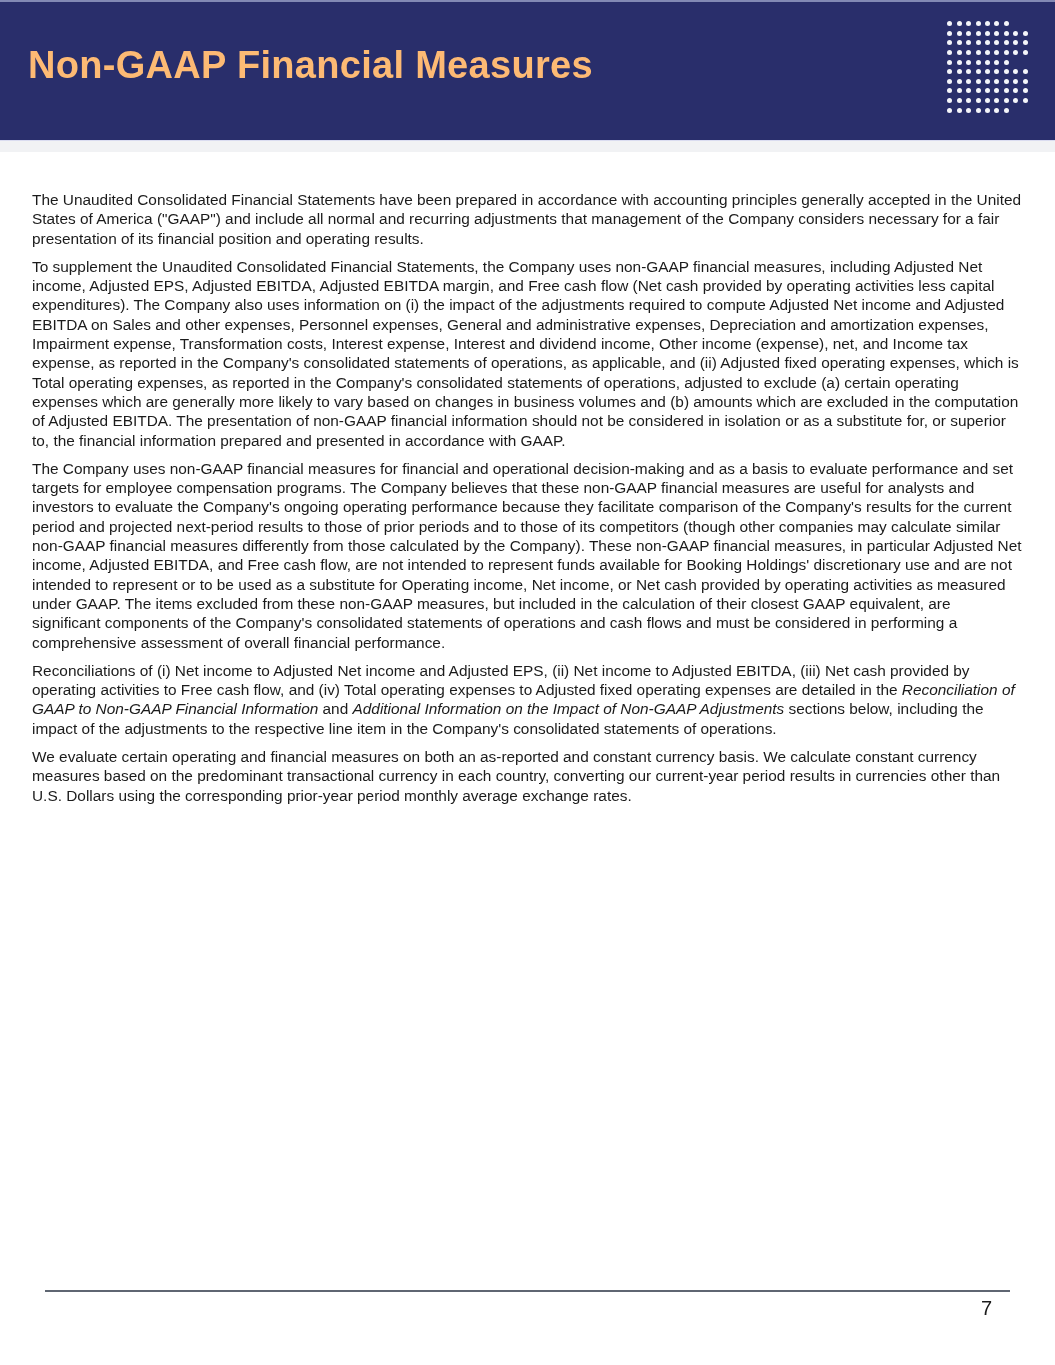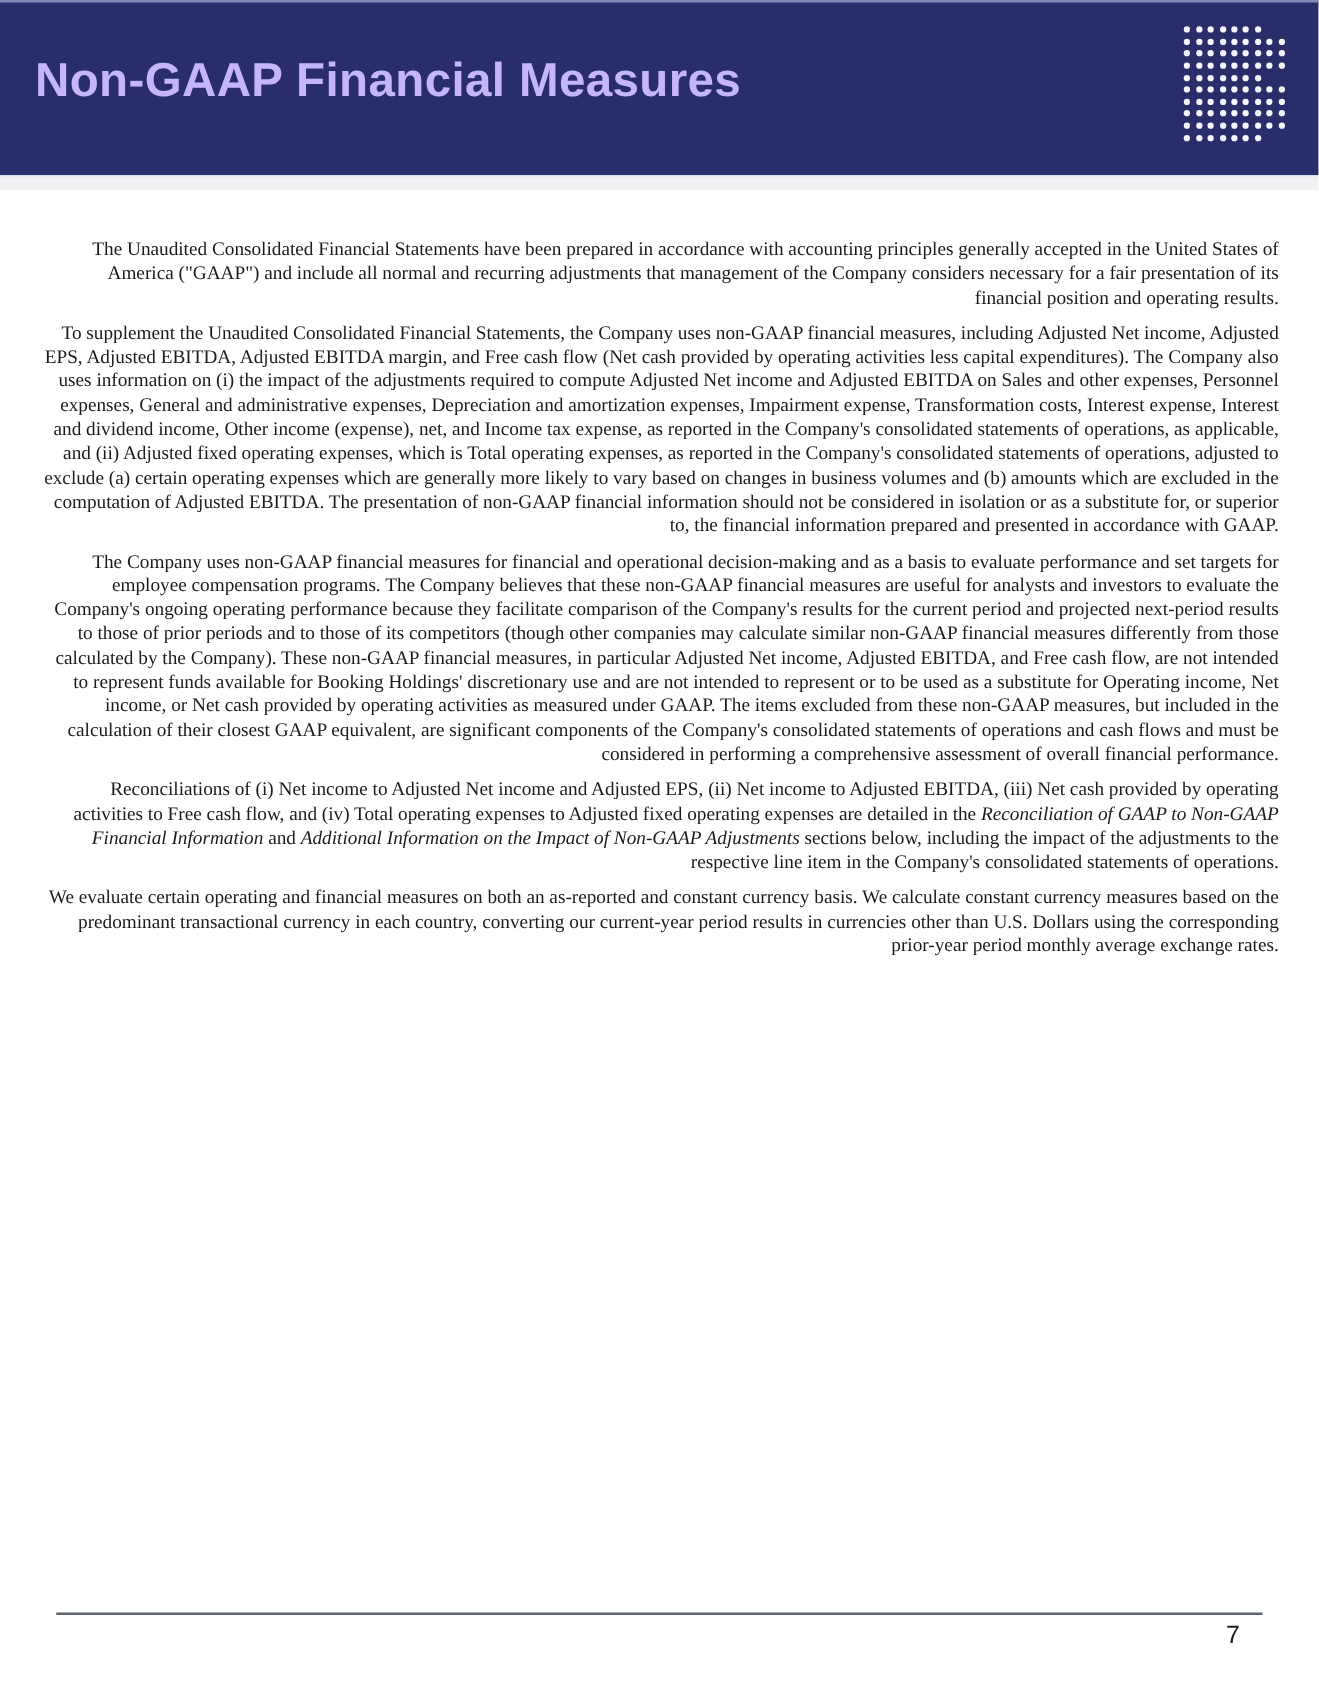--- a/index.html
+++ b/index.html
@@ -21,21 +21,21 @@
     width: 100%;
     height: 140px;
     background: #292e6b;
     border-top: 2px solid #8289b4;
   }
   .page-title {
     position: absolute;
     left: 28px;
     top: 44px;
     margin: 0;
-    color: #c4b5fd;
+    color: #fdba74;
     font-size: 38px;
     font-weight: bold;
     letter-spacing: 0.3px;
     line-height: 1;
     white-space: nowrap;
   }
   .dot-grid {
     position: absolute;
     top: 17px;
     right: 23px;
@@ -62,22 +62,21 @@
   }
   .main-content {
     padding: 38px 32px 0 32px;
   }
   .body-par {
     margin: 0 0 9px 0;
     max-width: 992px;
     font-size: 15.4px;
     line-height: 19.3px;
     color: #1b1b1b;
-    text-align: right;
-    font-family: Liberation Serif, serif;
+    text-align: left;
   }
   .italic-seg {
     font-style: italic;
   }
   .footer-divider {
     position: absolute;
     left: 45px;
     top: 1290px;
     width: 965px;
     height: 2px;

